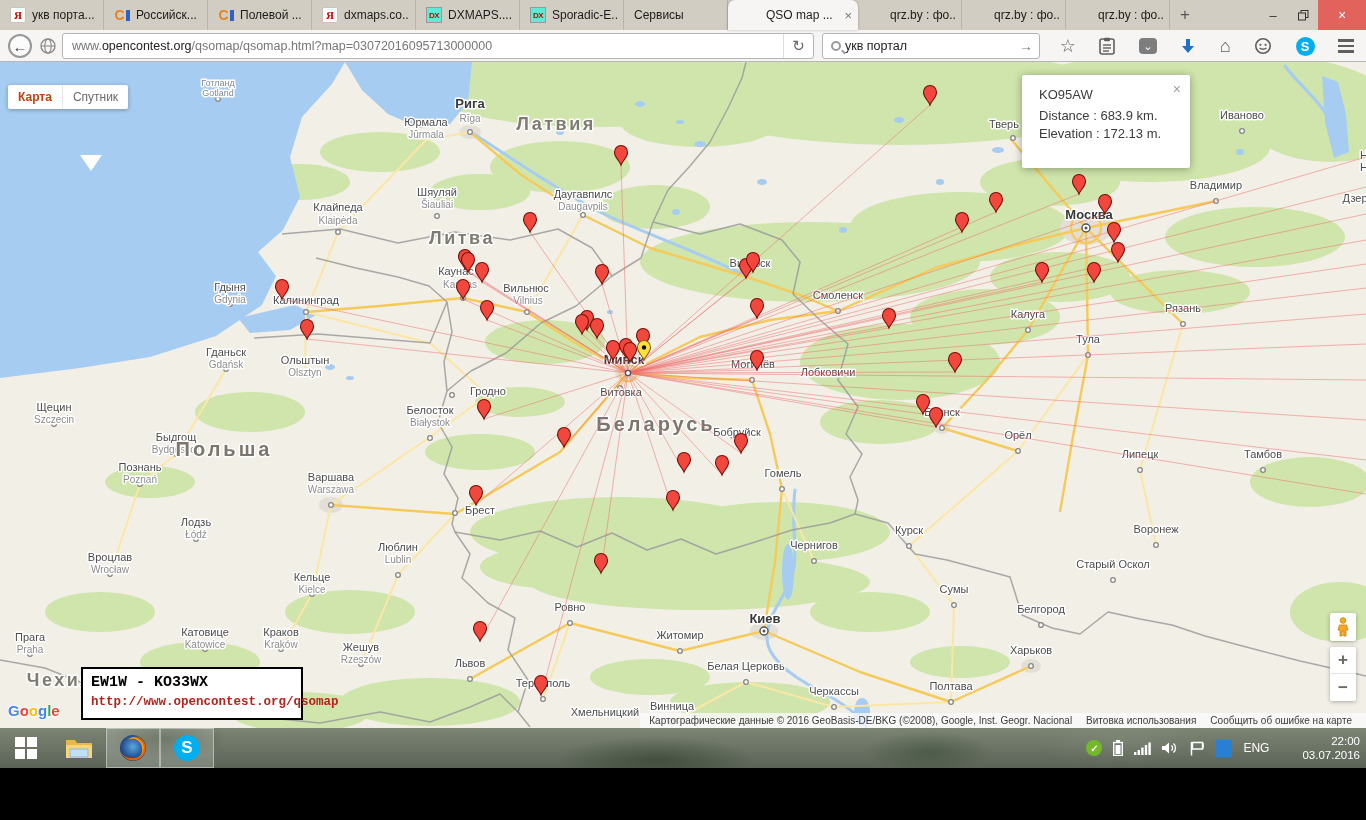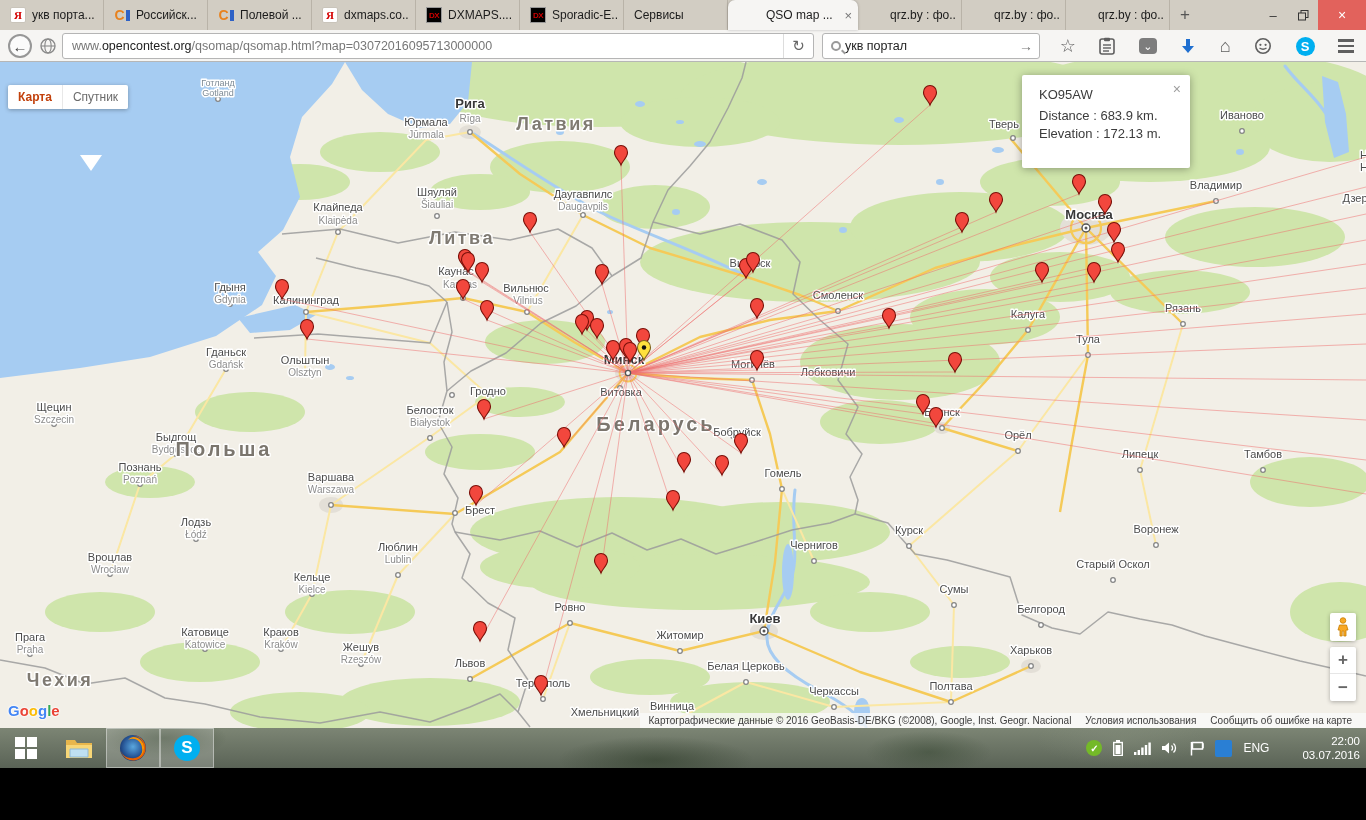--- a/index.html
+++ b/index.html
@@ -10,21 +10,21 @@
   .tabbar{position:absolute;left:0;top:0;width:1366px;height:30px;background:#d2cdc3;display:flex;align-items:flex-end;}
   .tabs{display:flex;height:30px;align-items:flex-end;}
   .tab{width:104px;height:30px;display:flex;align-items:center;padding:0 6px 0 10px;font-size:12px;color:#1c1c1c;white-space:nowrap;overflow:hidden;border-right:1px solid #b9b3a8;cursor:default;}
   .tab .tlabel{overflow:hidden;white-space:nowrap;flex:1;}
   .tab.active{width:130px;background:#f6f5f3;border-right:none;border-radius:7px 7px 0 0;box-shadow:0 0 3px rgba(0,0,0,.25);position:relative;z-index:2;padding-left:38px;}
   .tab.active .tclose{color:#777;font-size:13px;margin-left:6px;}
   .fav{width:16px;height:16px;margin-right:6px;flex:0 0 16px;display:flex;align-items:center;justify-content:center;}
   .fav.yandex{background:#fff;color:#d40000;font:700 11px "Liberation Serif",serif;border:1px solid #c9c4ba;border-radius:2px;}
   .fav.contest{font:700 14px "Liberation Sans",sans-serif;color:#e8821e;}
   .fav.contest i{display:inline-block;width:4px;height:11px;background:#2f62c6;margin-left:1px;}
-  .fav.dxmaps{background:#000000;border:1px solid #999;}
+  .fav.dxmaps{background:#5eead4;border:1px solid #999;}
   .fav.dxmaps b{color:#c00;font:700 8px "Liberation Sans",sans-serif;letter-spacing:-0.5px;}
   .fav.qrz{display:grid;grid-template-columns:7px 7px;grid-template-rows:7px 7px;gap:1px;}
   .fav.qrz i{display:block;}
   .fav.qrz i:nth-child(1){background:#2458c6;}
   .fav.qrz i:nth-child(2){background:#f59a1a;}
   .fav.qrz i:nth-child(3){background:#f59a1a;}
   .fav.qrz i:nth-child(4){background:#2458c6;}
   .newtab{width:30px;height:30px;display:flex;align-items:center;justify-content:center;font-size:17px;color:#555;}
   .wincontrols{position:absolute;right:0;top:0;height:30px;display:flex;}
   .winbtn{width:30px;height:30px;display:flex;align-items:center;justify-content:center;color:#333;font-size:13px;}
@@ -723,26 +723,30 @@
     </div>
 
     <div class="iwtail"></div>
     <div class="infowindow">
       <div class="iwclose">×</div>
       <div class="iwtitle">KO95AW</div>
       <div class="iwline">Distance : 683.9 km.</div>
       <div class="iwline">Elevation : 172.13 m.</div>
     </div>
 
+    <div class="callsign-box">
+      <div class="cs-title">EW1W - KO33WX</div>
+      <div class="cs-link">http://www.opencontest.org/qsomap</div>
+    </div>
 
     <div class="glogo" id="glogo"><span style="color: rgb(66, 133, 244);">G</span><span style="color: rgb(234, 67, 53);">o</span><span style="color: rgb(251, 188, 5);">o</span><span style="color: rgb(66, 133, 244);">g</span><span style="color: rgb(52, 168, 83);">l</span><span style="color: rgb(234, 67, 53);">e</span></div>
 
     <div class="attribution">
       <span>Картографические данные © 2016 GeoBasis-DE/BKG (©2008), Google, Inst. Geogr. Nacional</span>
-      <span>Условия использования</span>
+      <span>Витовка использования</span>
       <span>Сообщить об ошибке на карте</span>
     </div>
 
     <div class="pegman">
       <svg width="14" height="20" viewBox="0 0 14 20">
           <circle cx="7" cy="3.5" r="2.8" fill="#f9a825" stroke="#c87d00" stroke-width="0.8"></circle>
           <path d="M3.5 8 L10.5 8 L12 13 L10 13 L10 19 L7.8 19 L7.8 14 L6.2 14 L6.2 19 L4 19 L4 13 L2 13 Z" fill="#f9a825" stroke="#c87d00" stroke-width="0.8"></path>
         </svg>
     </div>
     <div class="zoomctl">

